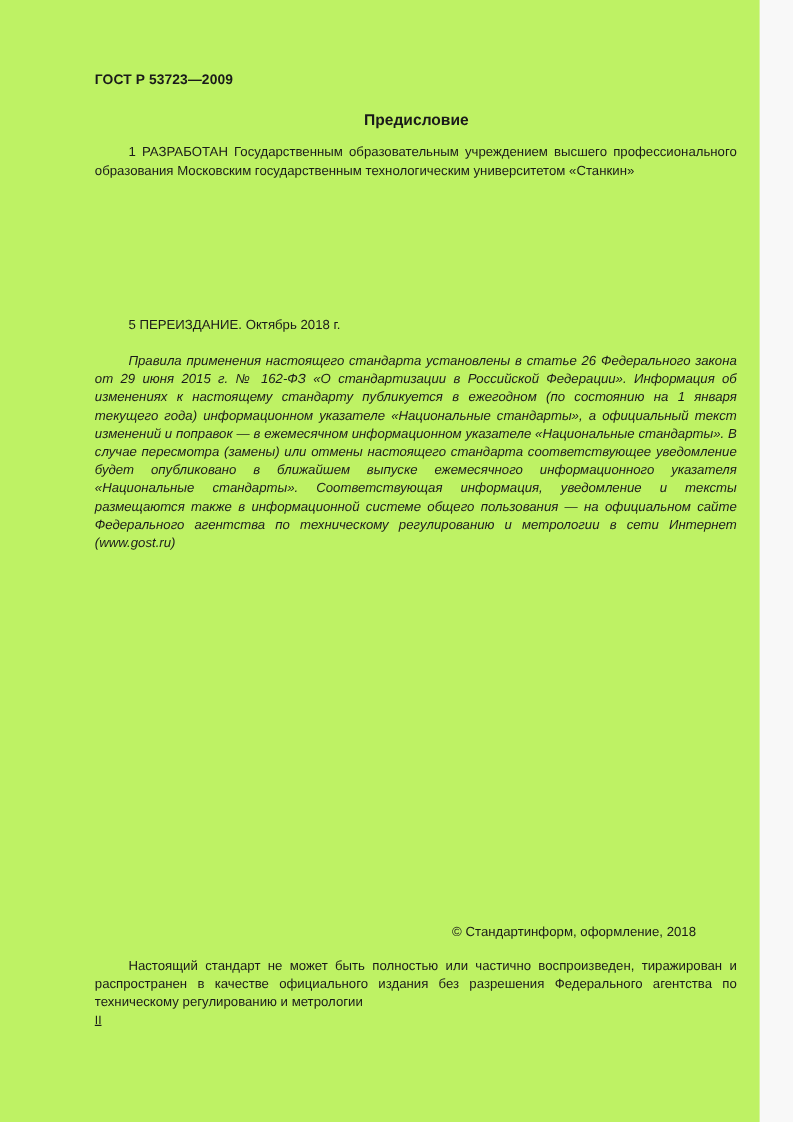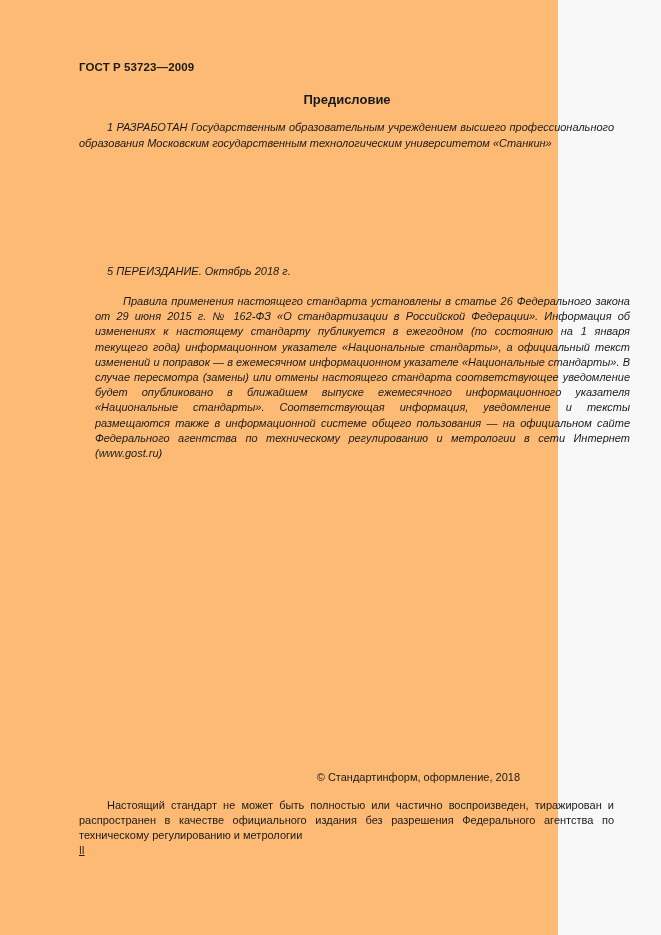--- a/index.html
+++ b/index.html
@@ -11,22 +11,22 @@
       width: 661px;
       height: 935px;
       position: relative;
       overflow: hidden;
       font-family: "Liberation Sans", "DejaVu Sans", sans-serif;
       color: #1a1a1a;
     }
     .page {
       position: absolute;
       left: 0; top: 0;
-      width: 558px; height: 935px;
-      background: #fdba74;
+      width: 633px; height: 935px;
+      background: #bef264;
     }
     .doc-id {
       position: absolute;
       left: 79px;
       top: 61px;
       font-size: 11.5px;
       font-weight: bold;
       letter-spacing: 0.1px;
     }
     .title {
@@ -39,33 +39,31 @@
       font-weight: bold;
     }
     .body-text {
       position: absolute;
       left: 79px;
       width: 535px;
       font-size: 11px;
       line-height: 15.5px;
       text-align: justify;
       margin: 0;
-      font-style: italic;
     }
     .para {
       text-indent: 28px;
       margin: 0;
     }
     .italic {
       font-style: italic;
-      margin-left: 16px;
     }
     .copyright {
       position: absolute;
-      right: 38px;
+      right: 53px;
       top: 771px;
       font-size: 11px;
     }
     .notice {
       position: absolute;
       left: 79px;
       width: 535px;
       top: 798px;
       font-size: 11px;
       line-height: 15px;

